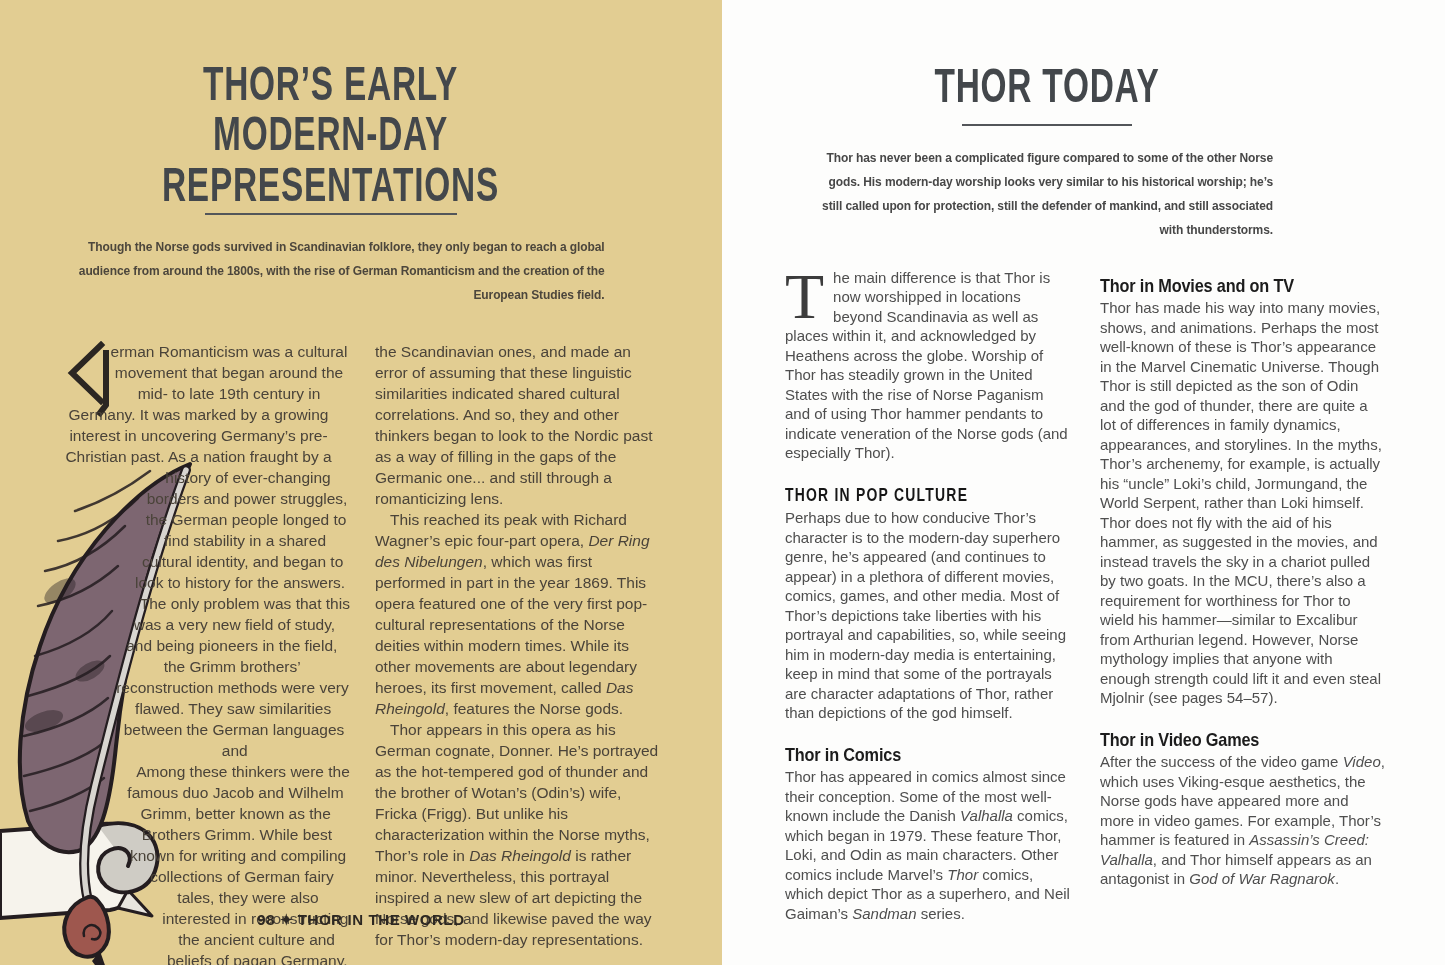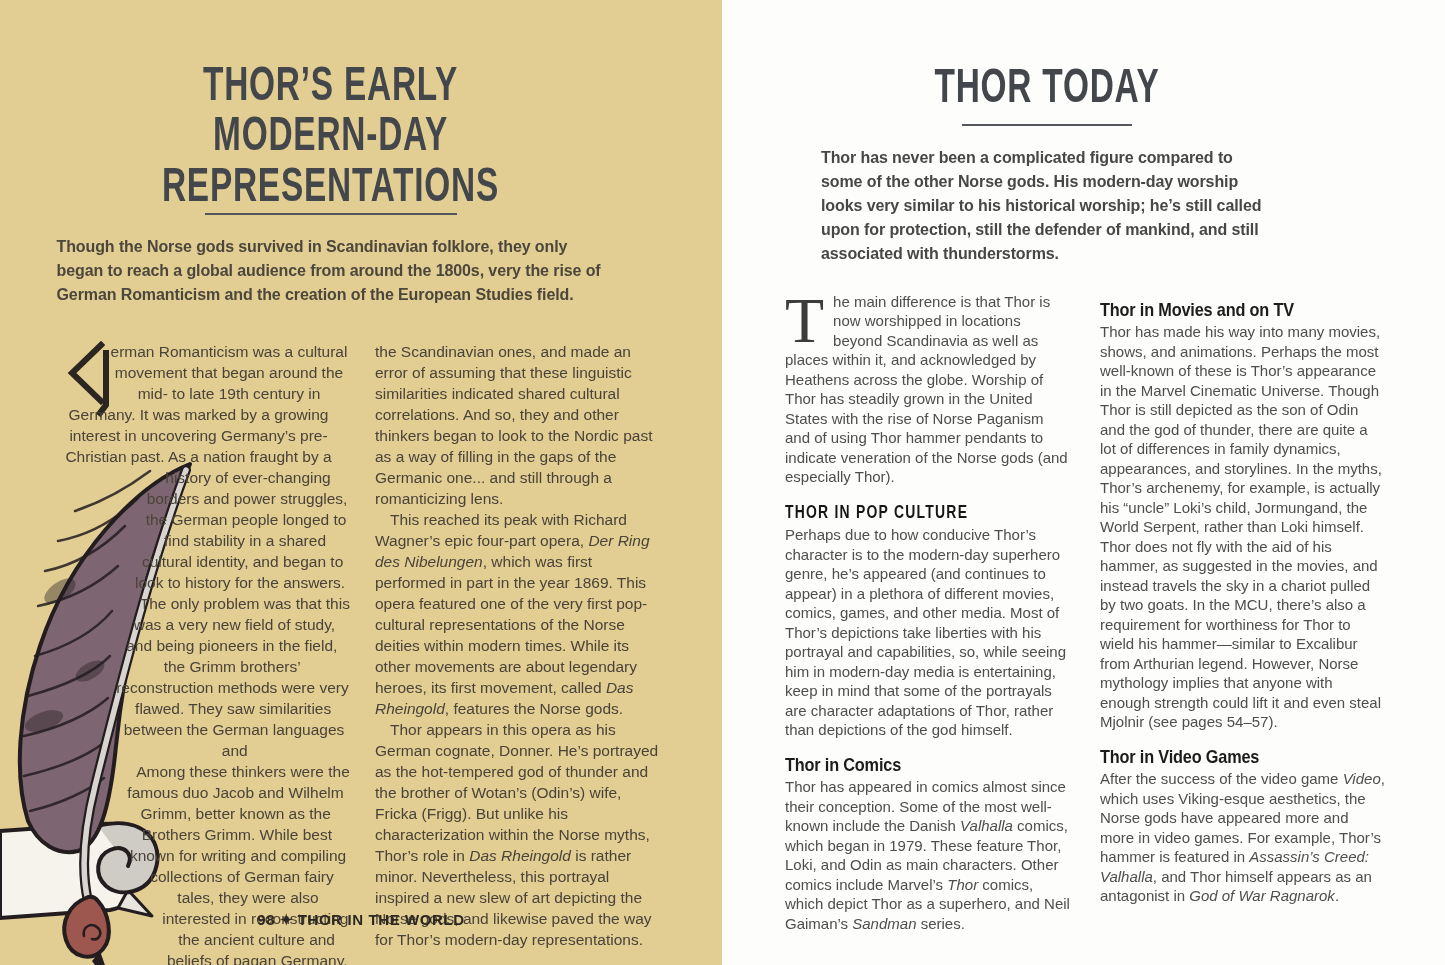--- a/index.html
+++ b/index.html
@@ -26,37 +26,37 @@
     font-family:"Liberation Sans",sans-serif;
     font-weight:700;color:var(--title-ink);
     font-size:44px;line-height:1.04;letter-spacing:1px;
     transform:scale(.76,1.1);transform-origin:center top;
     text-transform:uppercase;
   }
   .title-rule{height:2px;background:#53565a;border:none;margin:18px auto 0 auto;}
   .title-rule.left{width:252px;}
   .title-rule.right{width:170px;}
   .intro{
-    font-weight:700;font-size:16px;line-height:24px;
-    letter-spacing:-0.1px;text-align:left;color:#4c463c;
+    font-weight:700;font-size:12px;line-height:24px;
+    letter-spacing:-0.1px;text-align:right;color:#4c463c;
   }
   .intro.left{width:548px;margin:20px auto 0 auto;}
   .intro.right{width:452px;margin:20px auto 0 auto;color:#474747;}
 
   
   .columns-left{display:flex;margin-top:34px;gap:25px;padding-right:62px;}
   .columns-right{display:flex;margin-top:26px;gap:30px;padding:0 60px 0 63px;}
   .colL1{width:350px;}
   .colL2{width:285px;}
   .colR{width:285px;}
   .body-left{font-size:15.5px;line-height:21px;color:var(--body-ink-left);}
   .body-right{font-size:15px;line-height:19.5px;color:var(--body-ink-right);}
   .colL1 p{padding-left:47px;text-align:center;}
   p.ind{text-indent:15px;}
-  .sec{margin-top:15px;}
+  .sec{margin-top:22px;}
   .sec-heading-runic{
     display:inline-block;font-weight:700;font-size:17px;letter-spacing:1.5px;
     color:var(--heading-ink);text-transform:uppercase;
     transform:scale(.82,1.1);transform-origin:left center;margin-bottom:4px;
   }
   .sec-heading-bold{
     display:inline-block;font-weight:700;font-size:18.5px;letter-spacing:-0.2px;
     color:#1c1c1c;transform:scale(.88,1);transform-origin:left center;margin-bottom:3px;
   }
 
@@ -87,21 +87,21 @@
 </head>
 <body>
 
 <div class="spread">
 
   <section class="page left">
     <div class="title-block-left">
       <h1><span>THOR’S EARLY MODERN-DAY</span><br>
       <span>REPRESENTATIONS</span></h1>
       <hr class="title-rule left">
-      <p class="intro left">Though the Norse gods survived in Scandinavian folklore, they only began to reach a global audience from around the 1800s, very the rise of German Romanticism and the creation of the European Studies field.</p>
+      <p class="intro left">Though the Norse gods survived in Scandinavian folklore, they only began to reach a global audience from around the 1800s, with the rise of German Romanticism and the creation of the European Studies field.</p>
     </div>
 
     <div class="columns-left body-left">
       <div class="colL1">
 
         <div class="feather-float">
           <svg viewBox="0 0 245 655" xmlns="http://www.w3.org/2000/svg">
 
             <g stroke="#2b2622" stroke-width="6" fill="none" stroke-linecap="square">
               <path d="M101 4 L72 32 L101 60"></path>

